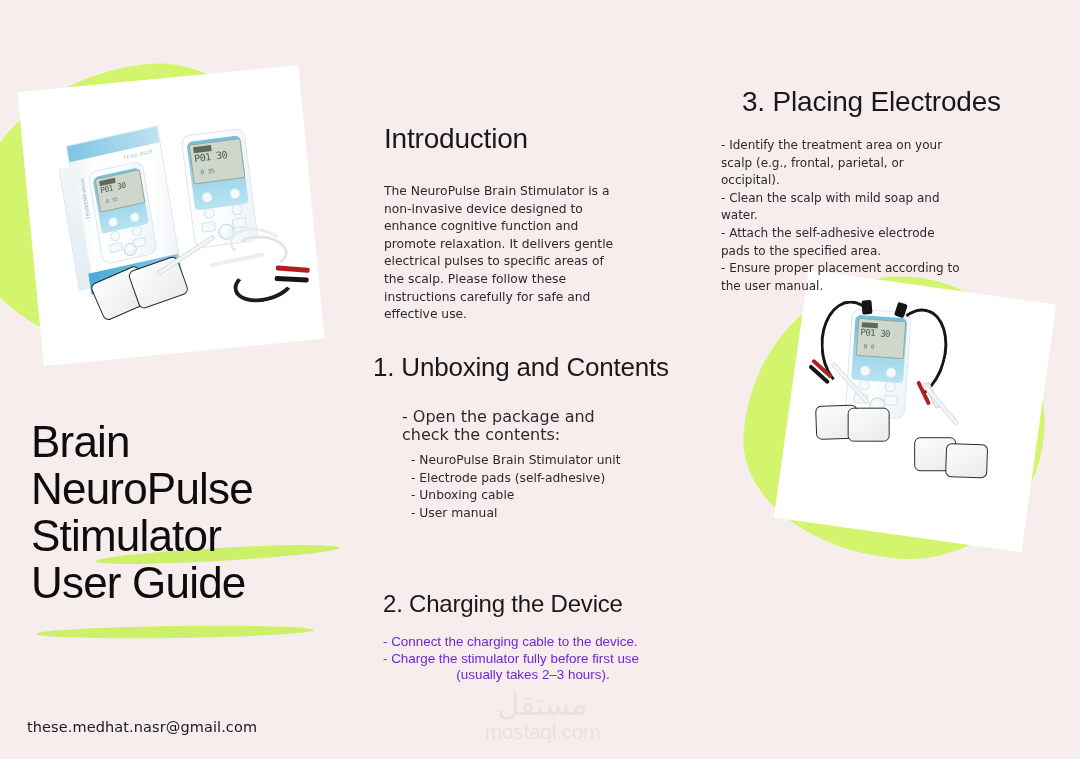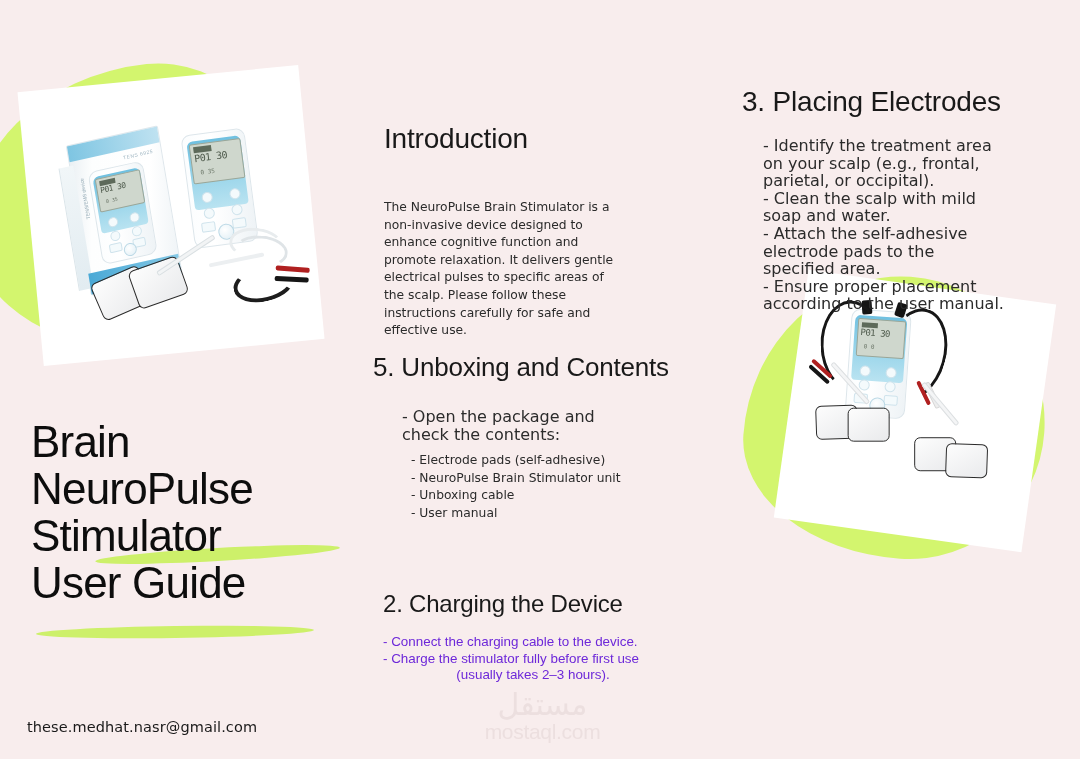--- a/index.html
+++ b/index.html
@@ -369,48 +369,48 @@
     <div>Brain</div>
     <div>NeuroPulse</div>
     <div>Stimulator</div>
     <div>User Guide</div>
   </div>
 
   <div id="email">these.medhat.nasr@gmail.com</div>
 
   <div class="h-section" style="left:384px; top:123px; font-size:28px;">Introduction</div>
 
-  <div class="body-text" style="left:384px; top:199px; width:240px; font-size:12.3px; line-height:17.6px;">The NeuroPulse Brain Stimulator is a non-invasive device designed to enhance cognitive function and promote relaxation. It delivers gentle electrical pulses to specific areas of the scalp. Please follow these instructions carefully for safe and effective use.</div>
-
-  <div class="h-section" style="left:373px; top:352px; font-size:26px;">5. Unboxing and Contents</div>
+  <div class="body-text" style="left:384px; top:183px; width:240px; font-size:12.3px; line-height:17.6px;">The NeuroPulse Brain Stimulator is a non-invasive device designed to enhance cognitive function and promote relaxation. It delivers gentle electrical pulses to specific areas of the scalp. Please follow these instructions carefully for safe and effective use.</div>
+
+  <div class="h-section" style="left:373px; top:352px; font-size:26px;">1. Unboxing and Contents</div>
 
   <div class="body-text" style="left:402px; top:408px; width:205px; font-size:16px; line-height:17.6px;">- Open the package and check the contents:</div>
 
   <div style="position:absolute; left:411px; top:452px; width:260px;
               font-family:'DejaVu Sans', sans-serif; font-size:12.3px;
               line-height:17.6px; color:#2b2b2b;">
+    <div>- NeuroPulse Brain Stimulator unit</div>
     <div>- Electrode pads (self-adhesive)</div>
-    <div>- NeuroPulse Brain Stimulator unit</div>
     <div>- Unboxing cable</div>
     <div>- User manual</div>
   </div>
 
   <div class="h-section" style="left:383px; top:554px; font-size:24px;margin-top:36px;">2. Charging the Device</div>
 
   <div style="position:absolute; left:383px; top:634px; width:300px;
               font-family:'Liberation Sans', sans-serif; font-size:13.4px;
               line-height:16.6px; color:#6d28d9;">
     <div>- Connect the charging cable to the device.</div>
     <div>- Charge the stimulator fully before first use</div>
     <div style="text-align:center;">(usually takes 2–3 hours).</div>
   </div>
 
   <div class="h-section" style="left:742px; top:86px; font-size:28px;text-align:center;">3. Placing Electrodes</div>
 
-  <div class="body-text" style="left:763px; top:137px; width:245px; font-size:16px;
+  <div class="body-text" style="left:721px; top:137px; width:245px; font-size:12px;
               line-height:17.6px; white-space:pre-line;">- Identify the treatment area on your scalp (e.g., frontal, parietal, or occipital).
 - Clean the scalp with mild soap and water.
 - Attach the self-adhesive electrode pads to the specified area.
 - Ensure proper placement according to the user manual.</div>
 
   <div id="watermark">
     <div id="watermark-ar">مستقل</div>
     <div id="watermark-en">mostaql.com</div>
   </div>
 

